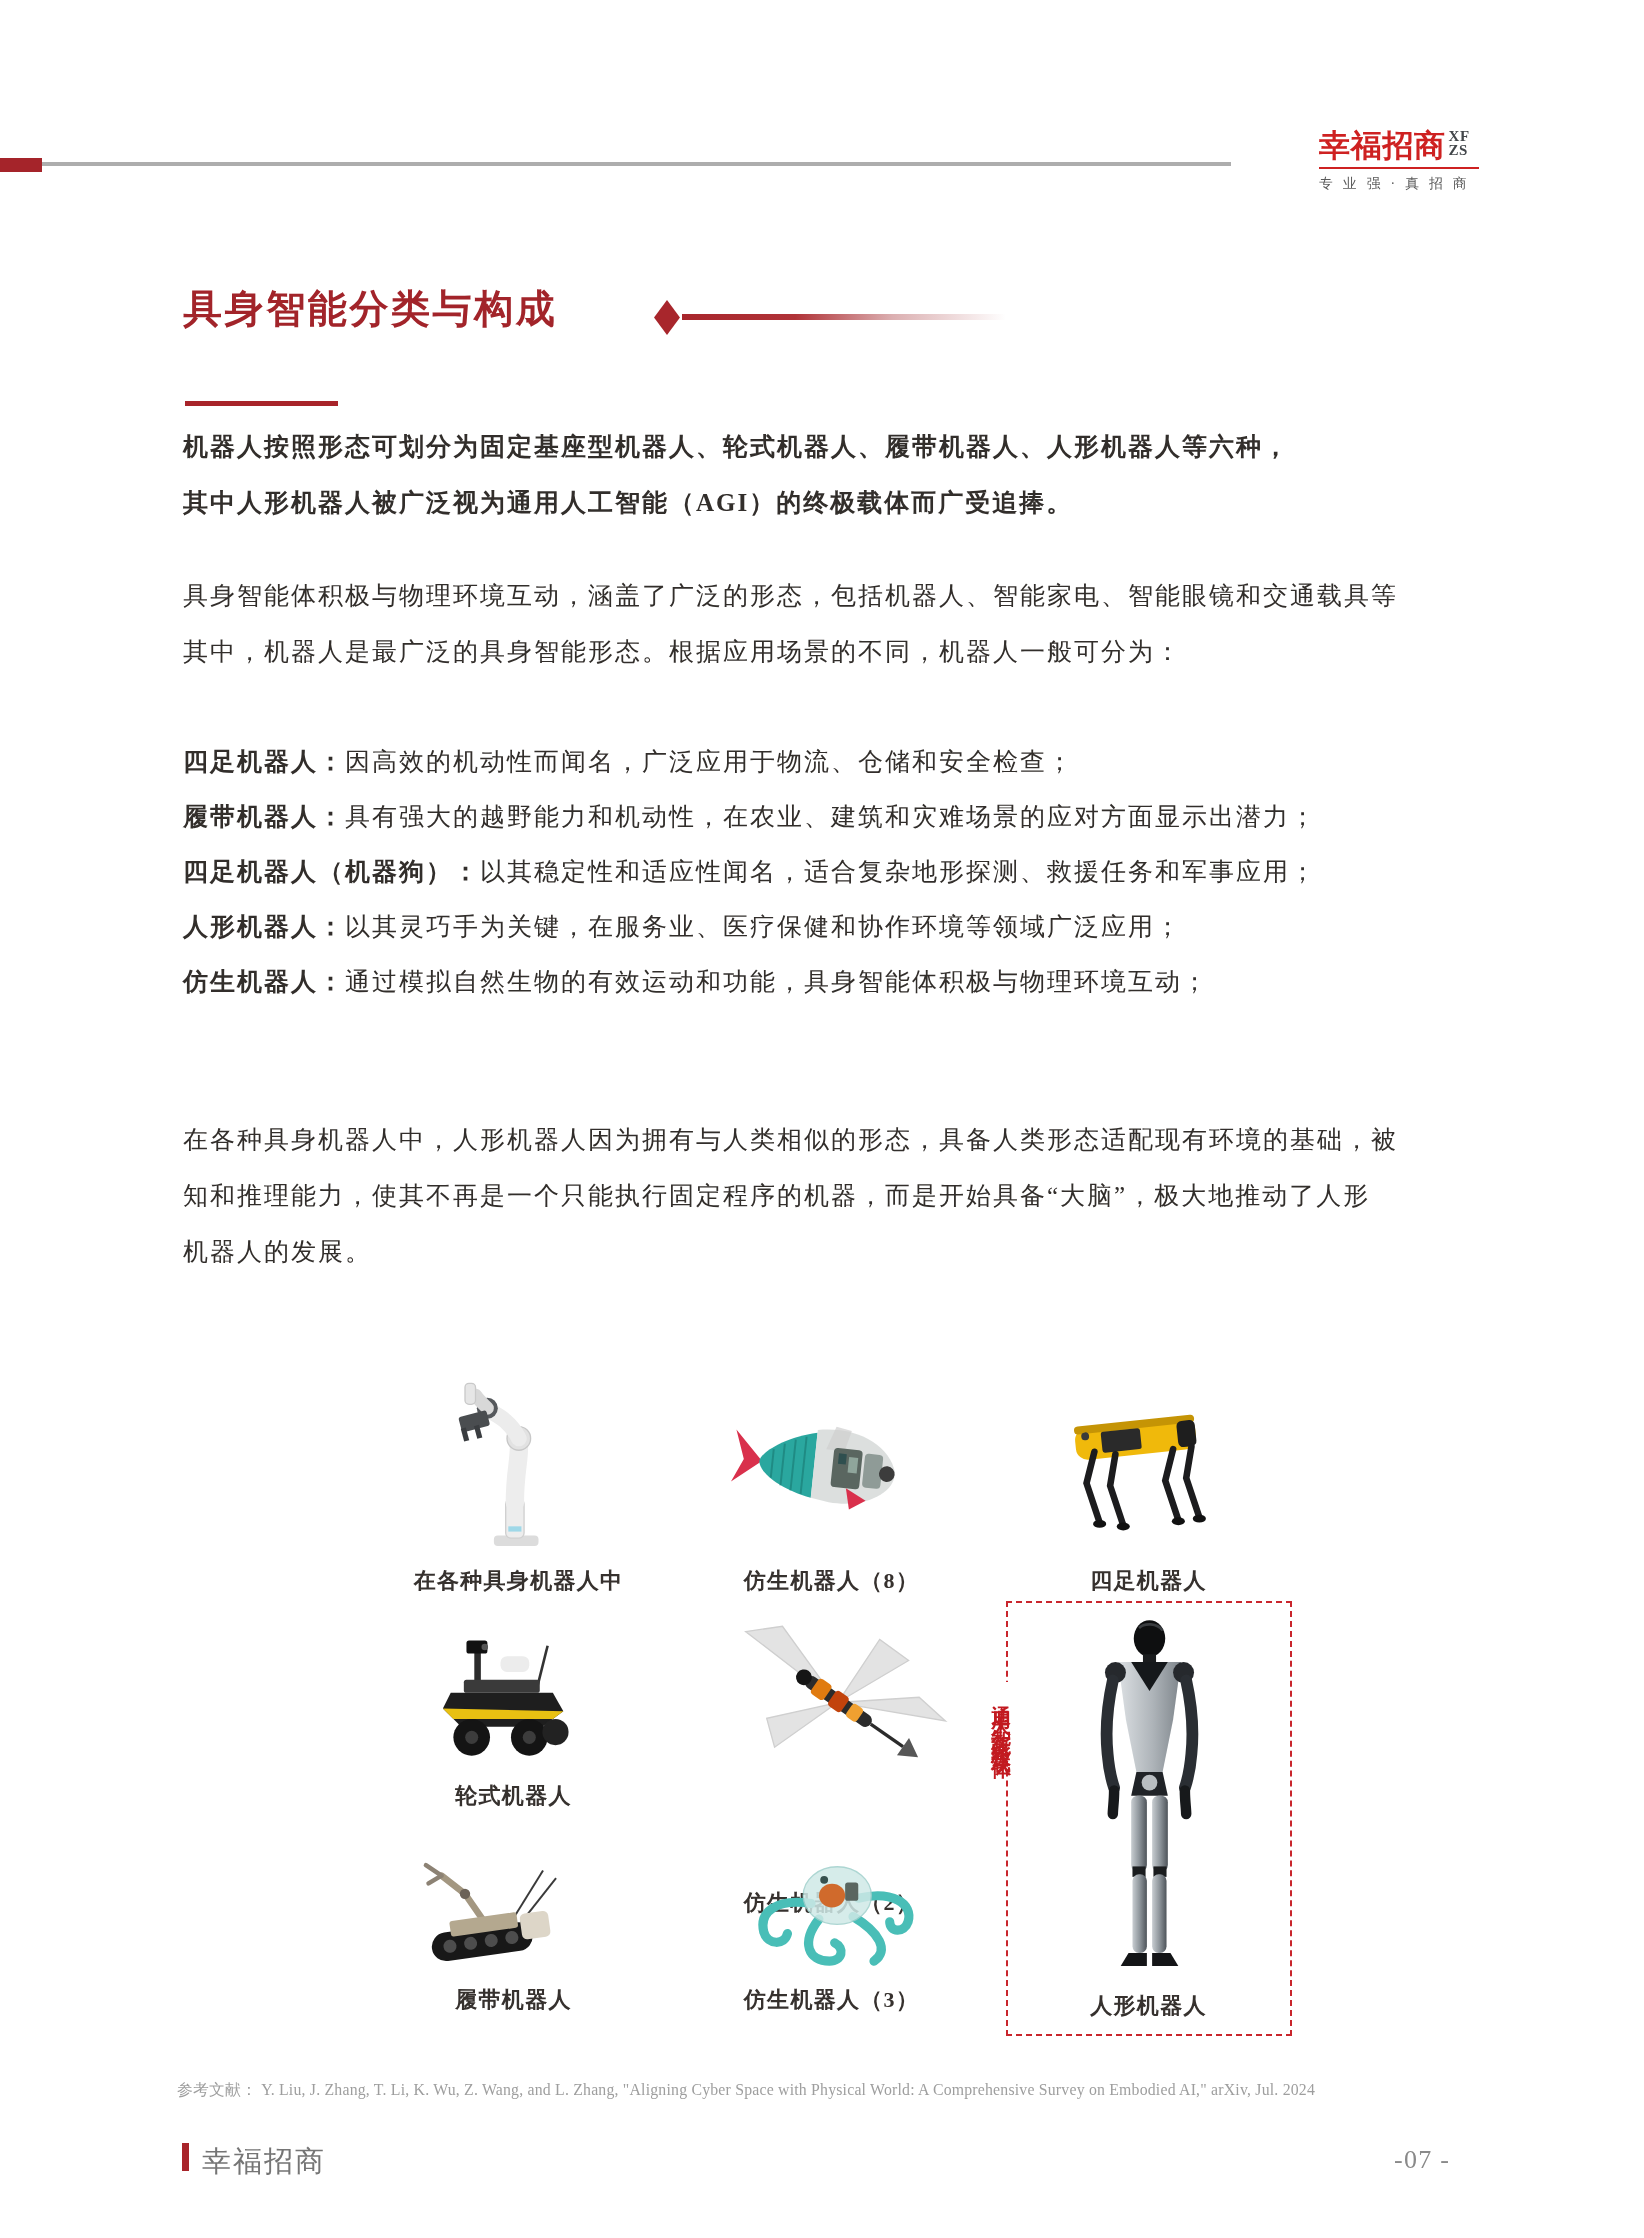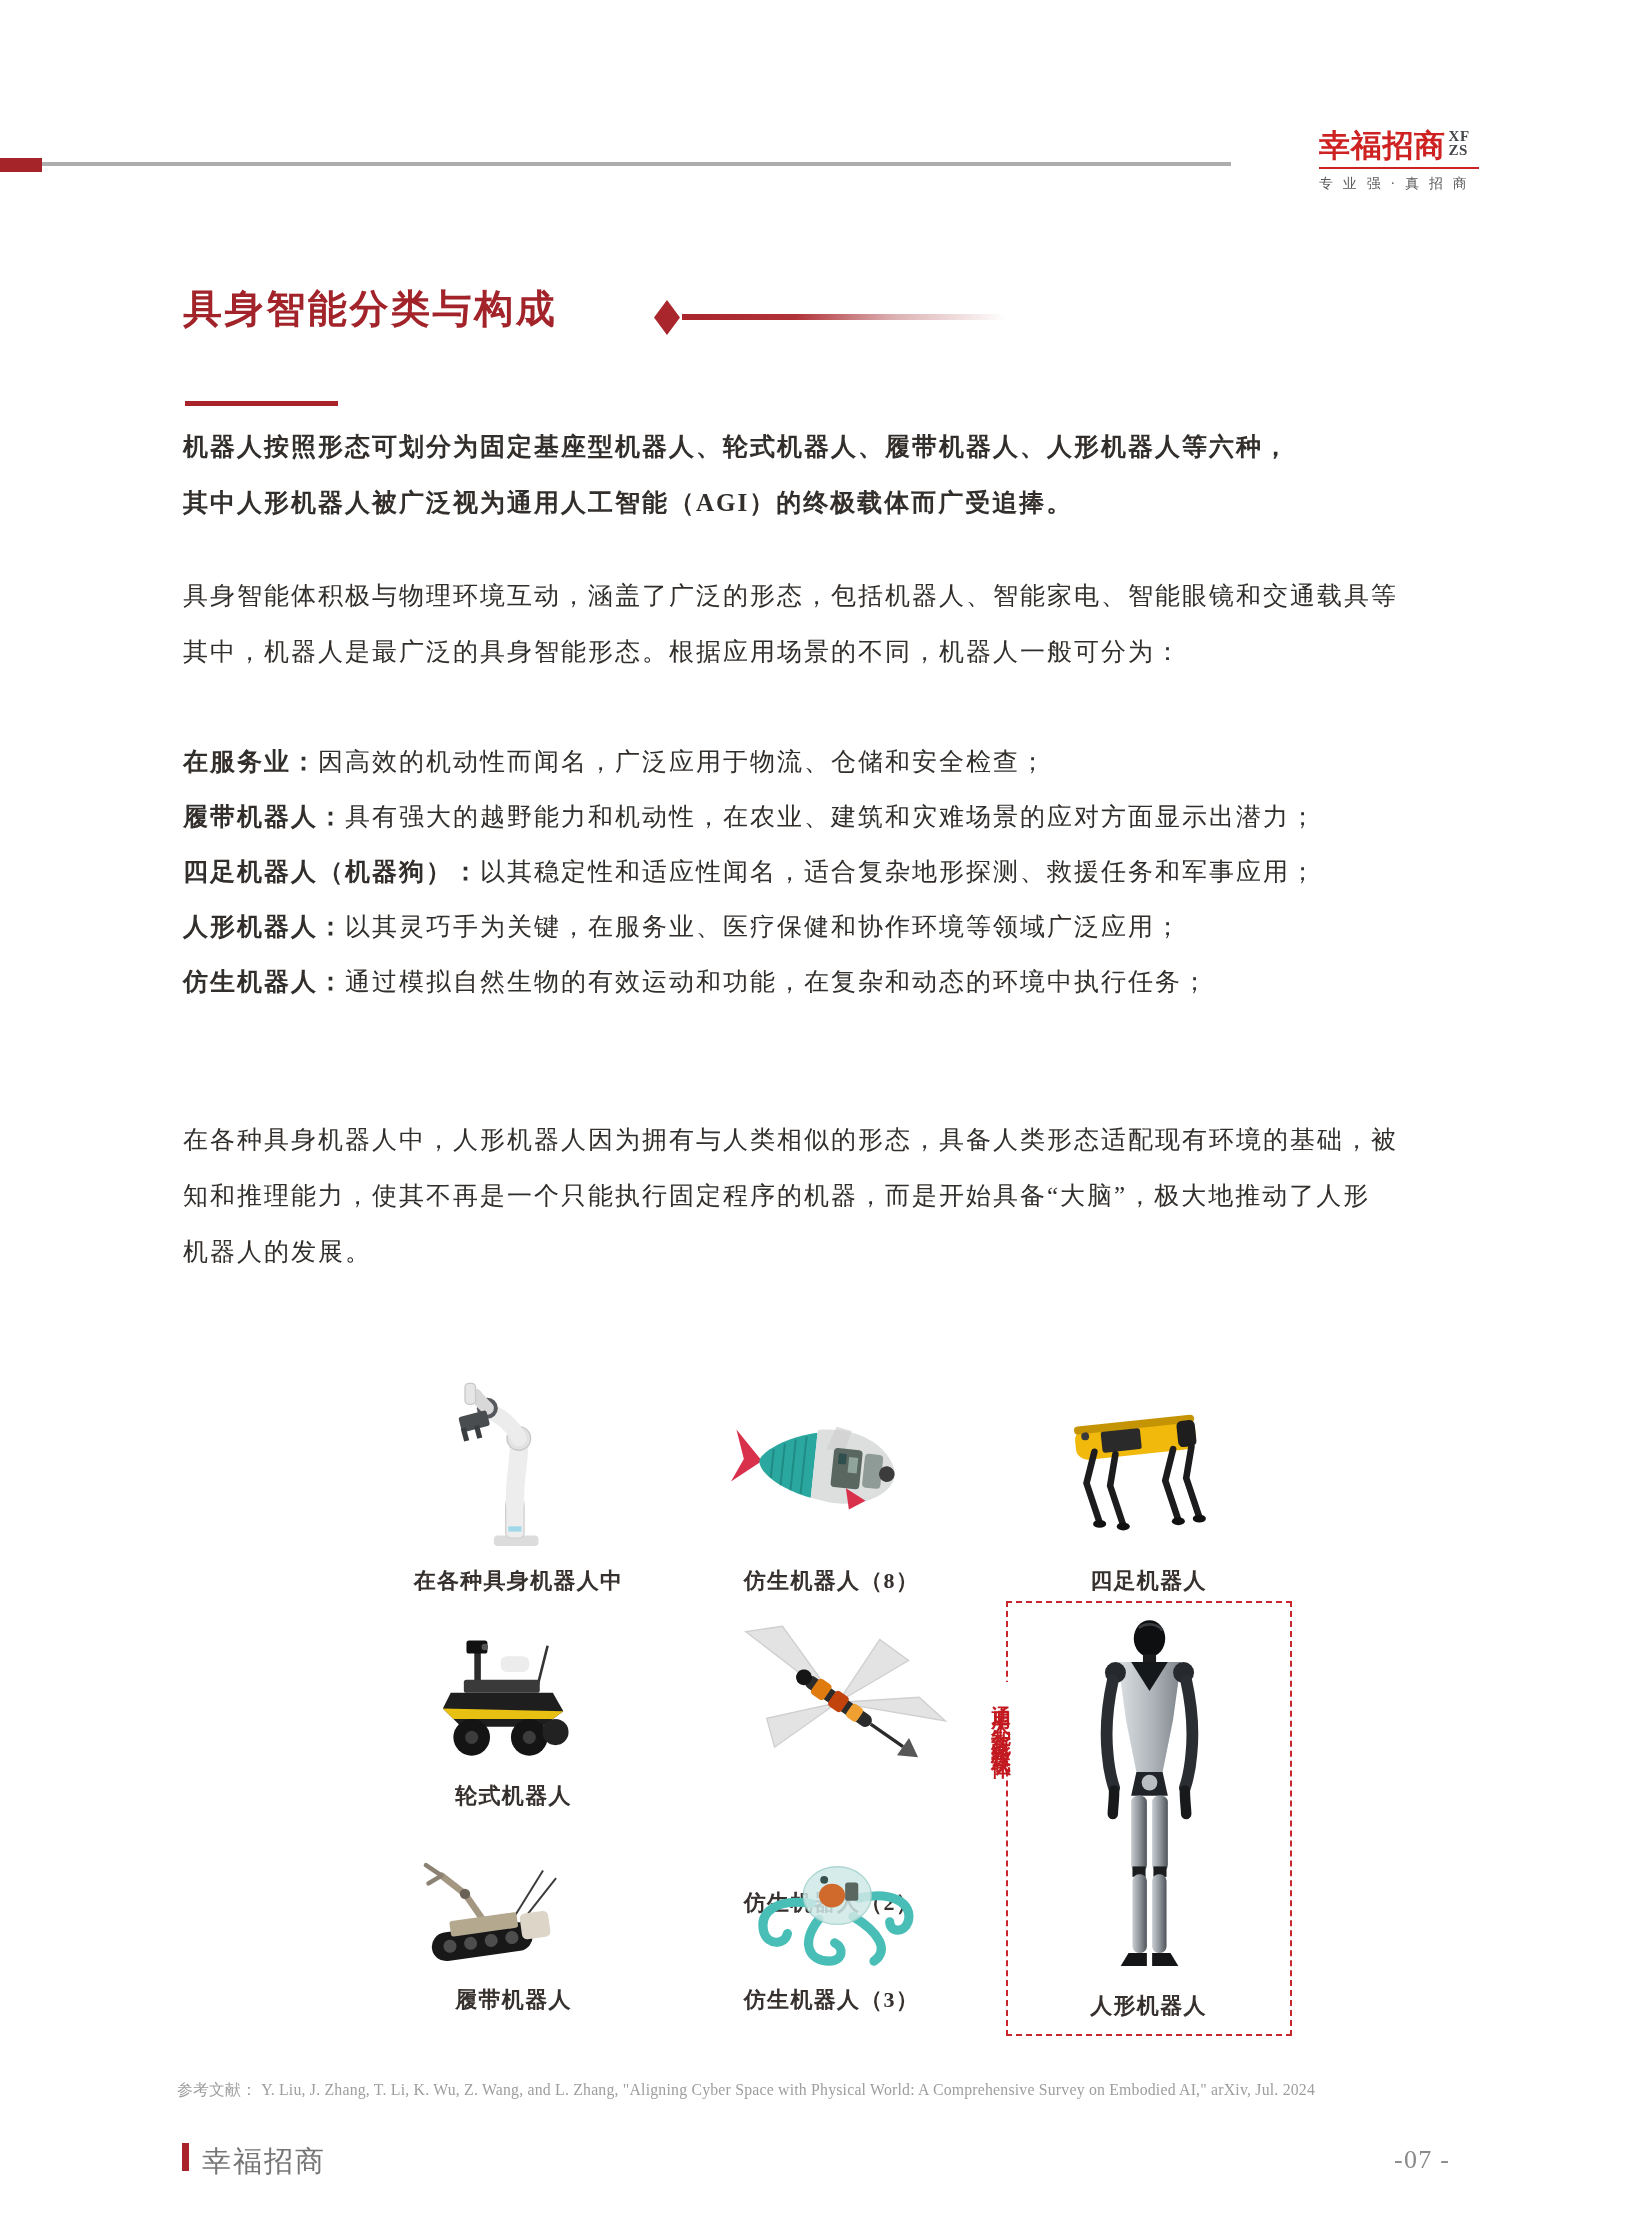--- a/index.html
+++ b/index.html
@@ -77,25 +77,25 @@
     <div class="body-line b">机器人按照形态可划分为固定基座型机器人、轮式机器人、履带机器人、人形机器人等六种，</div>
     <div class="body-line b">其中人形机器人被广泛视为通用人工智能（AGI）的终极载体而广受追捧。</div>
   </div>
 
   <div class="abs textblock" style="top:568px;">
     <div class="body-line">具身智能体积极与物理环境互动，涵盖了广泛的形态，包括机器人、智能家电、智能眼镜和交通载具等</div>
     <div class="body-line">其中，机器人是最广泛的具身智能形态。根据应用场景的不同，机器人一般可分为：</div>
   </div>
 
   <div class="abs textblock" style="top:734px;">
-    <div class="list-line"><span class="b">在服务业：</span><span>因高效的机动性而闻名，广泛应用于物流、仓储和安全检查；</span></div>
+    <div class="list-line"><span class="b">四足机器人：</span><span>因高效的机动性而闻名，广泛应用于物流、仓储和安全检查；</span></div>
     <div class="list-line"><span class="b">履带机器人：</span><span>具有强大的越野能力和机动性，在农业、建筑和灾难场景的应对方面显示出潜力；</span></div>
     <div class="list-line"><span class="b">四足机器人（机器狗）：</span><span>以其稳定性和适应性闻名，适合复杂地形探测、救援任务和军事应用；</span></div>
     <div class="list-line"><span class="b">人形机器人：</span><span>以其灵巧手为关键，在服务业、医疗保健和协作环境等领域广泛应用；</span></div>
-    <div class="list-line"><span class="b">仿生机器人：</span><span>通过模拟自然生物的有效运动和功能，在复杂和动态的环境中执行任务；</span></div>
+    <div class="list-line"><span class="b">仿生机器人：</span><span>通过模拟自然生物的有效运动和功能，具身智能体积极与物理环境互动；</span></div>
   </div>
 
   <div class="abs textblock" style="top:1112px;">
     <div class="body-line">在各种具身机器人中，人形机器人因为拥有与人类相似的形态，具备人类形态适配现有环境的基础，被</div>
     <div class="body-line">知和推理能力，使其不再是一个只能执行固定程序的机器，而是开始具备“大脑”，极大地推动了人形</div>
     <div class="body-line">机器人的发展。</div>
   </div>
 
   <div class="abs" style="left:444px;top:1378px;">
     <svg width="147" height="172" viewBox="0 0 112 131">

